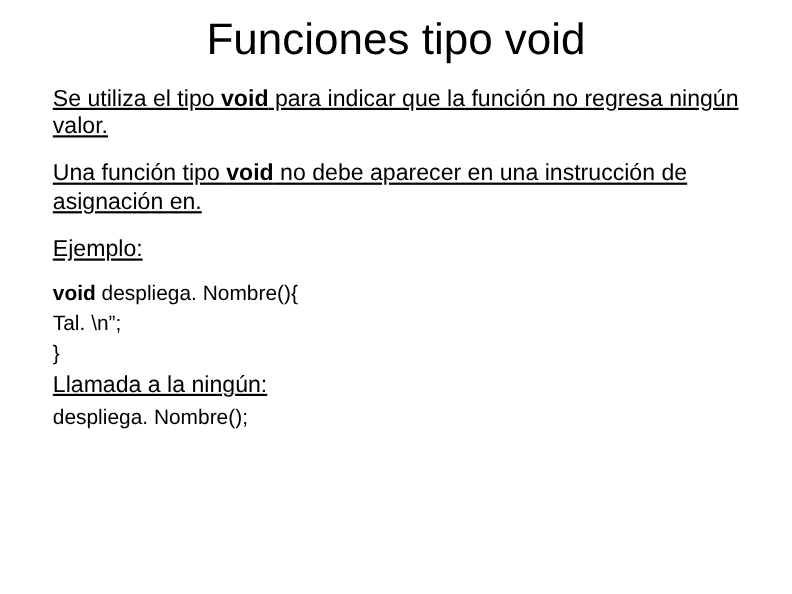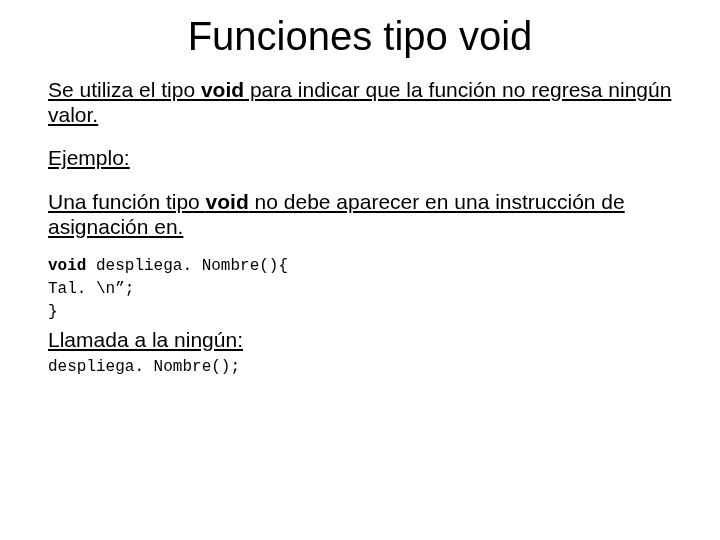--- a/index.html
+++ b/index.html
@@ -26,22 +26,22 @@
   .body p {
     font-size: 21px;
     line-height: 1.2;
     margin: 0 0 18px 0;
     text-decoration: underline;
   }
   .body p.tight {
     margin-bottom: 0;
   }
   .code {
-    font-family: Liberation Mono, monospace;
-    font-size: 16px;
+    font-family: Liberation Sans, sans-serif;
+    font-size: 19px;
     line-height: 1.2;
     white-space: pre-wrap;
     margin: 0 0 4px 0;
   }
   .code .kw {
     font-weight: bold;
   }
   .code-indent {
     padding-left: 2ch;
   }
@@ -52,25 +52,25 @@
 <div class="slide">
 
   <h1 class="title">Funciones tipo void</h1>
 
   <div class="body">
 
     <p>
       <span>Se utiliza el tipo </span><b>void</b><span> para indicar que la función no regresa ningún valor.</span>
     </p>
 
-    <p>Ejemplo:</p>
-
     <p>
       <span>Una función tipo </span><b>void</b><span> no debe aparecer en una instrucción de asignación en.</span>
     </p>
+
+    <p>Ejemplo:</p>
 
     <div class="code"><span class="kw">void</span><span> despliega. Nombre(){</span></div>
     <div class="code">Tal. \n”;</div>
     <div class="code">}</div>
 
     <p class="tight">Llamada a la ningún:</p>
 
     <p style="height:6px;margin:0;"></p>
 
     <div class="code">despliega. Nombre();</div>

